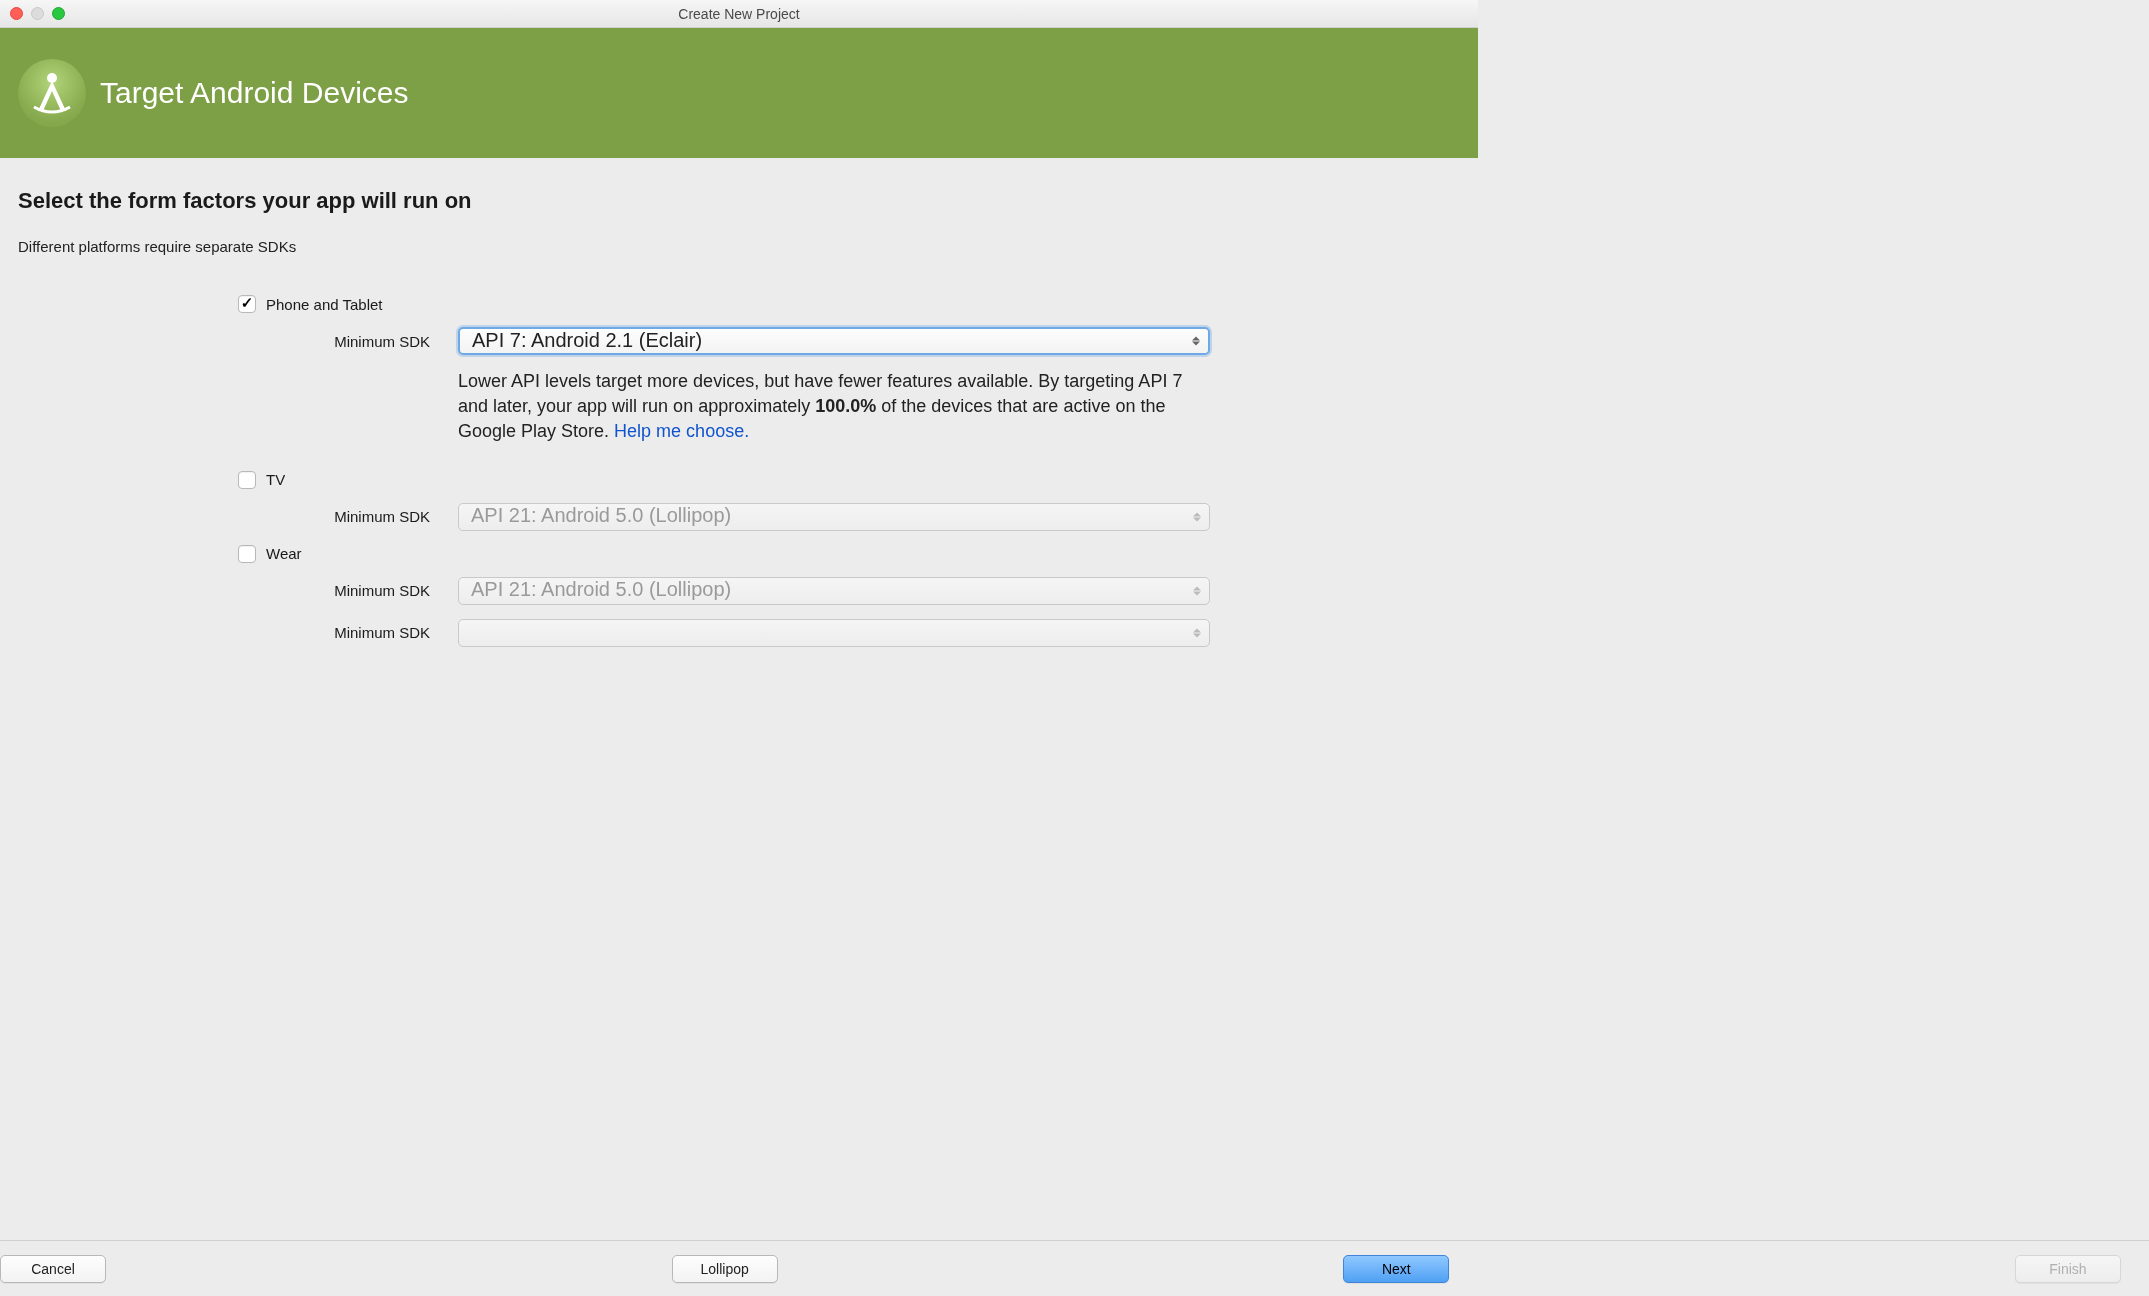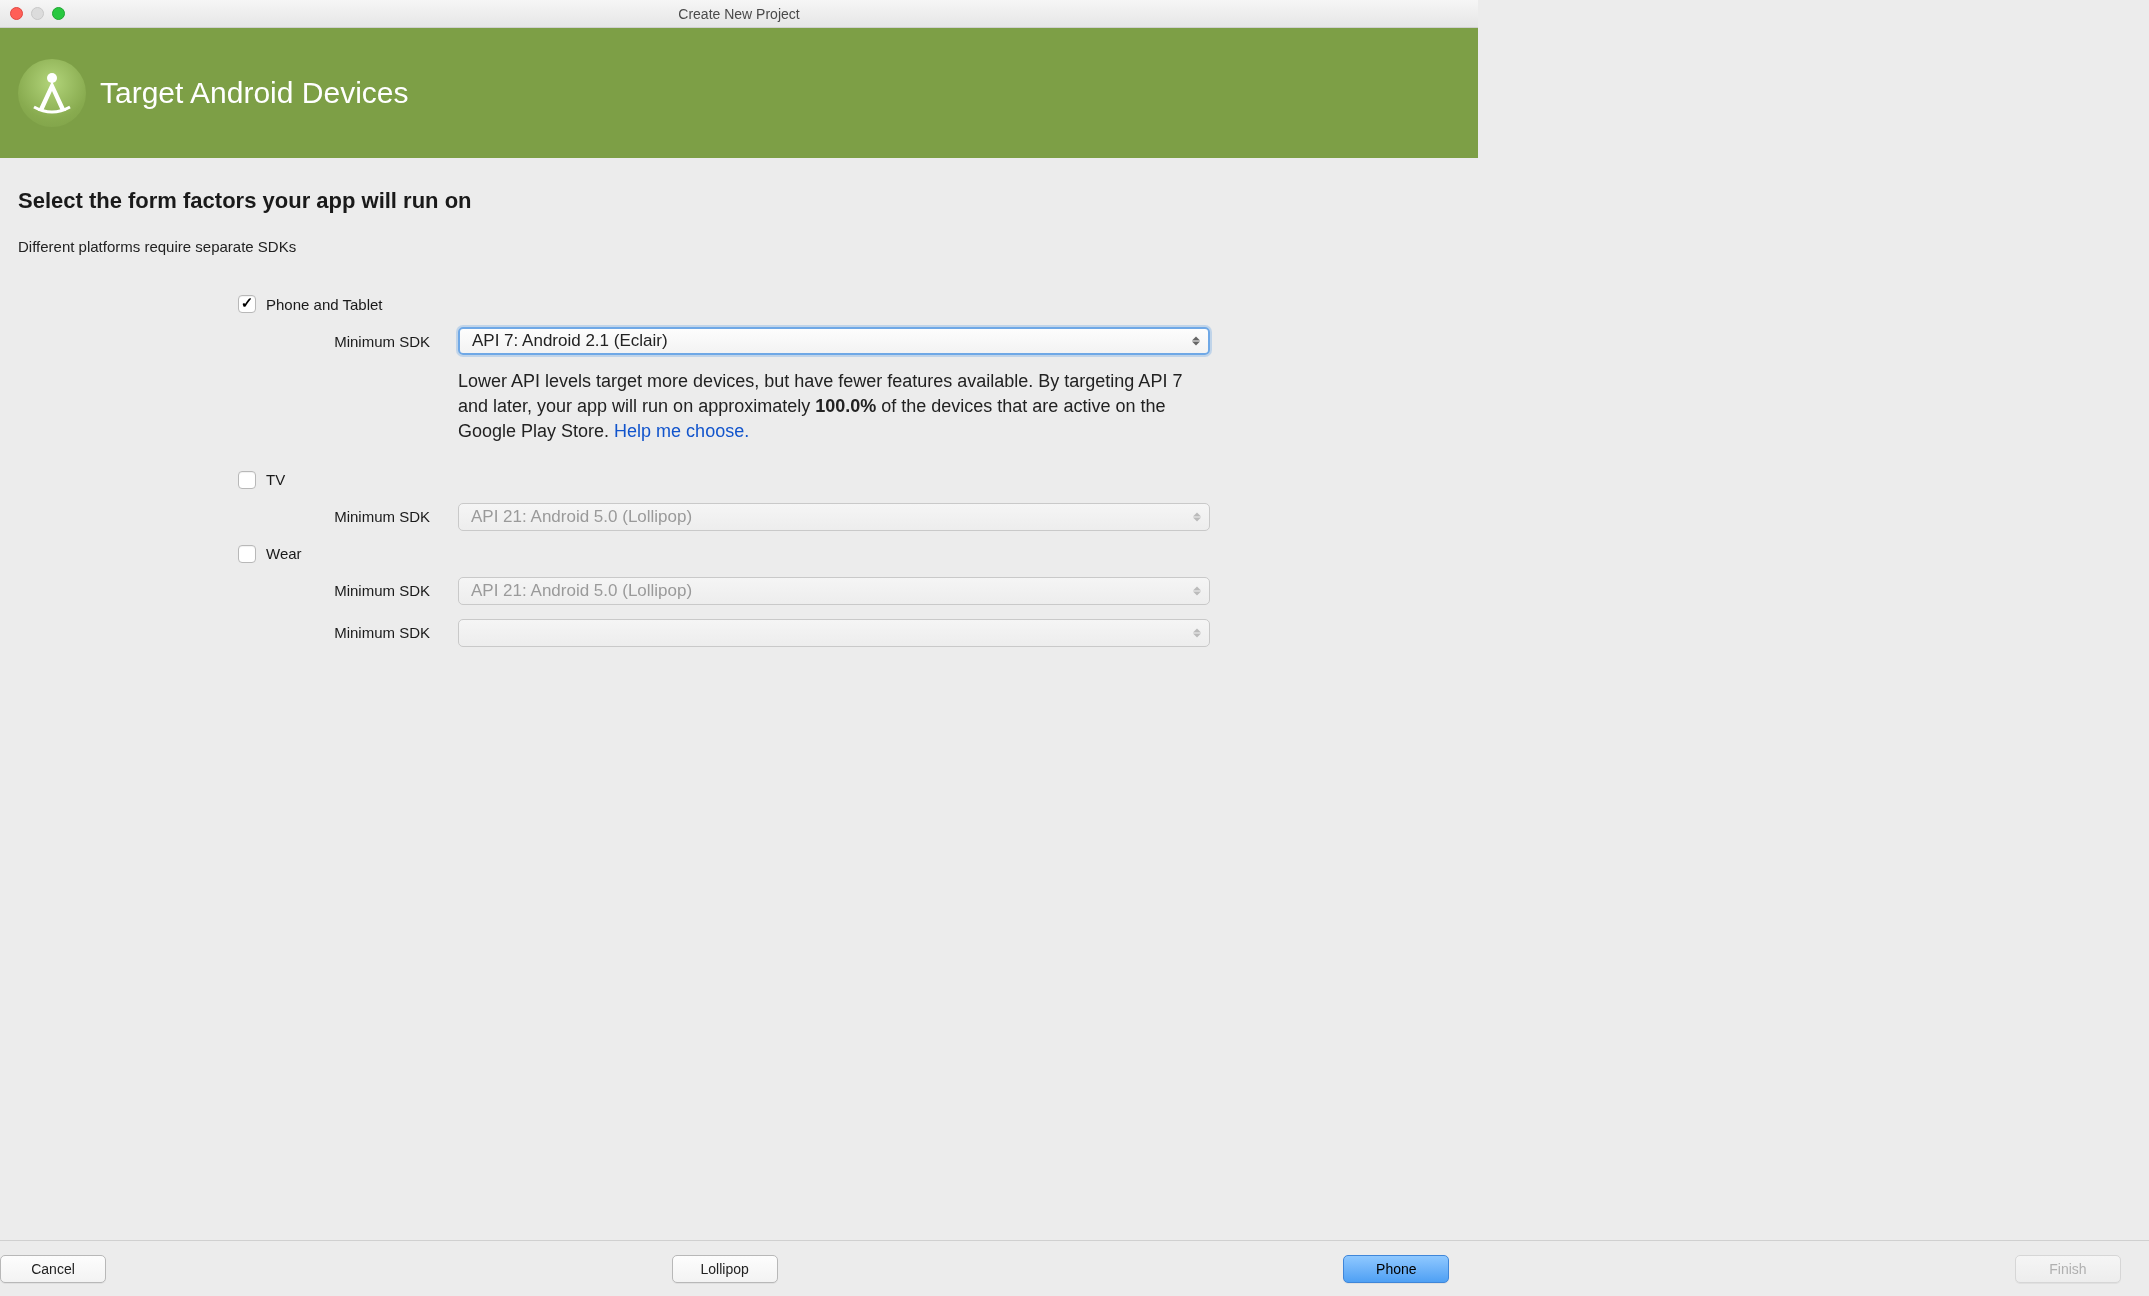--- a/index.html
+++ b/index.html
@@ -123,23 +123,23 @@
   margin-left: 20px;
 }
 .select {
   flex: 1;
   max-width: 752px;
   height: 28px;
   background: linear-gradient(#fdfdfd, #f3f3f3);
   border: 1px solid #c9c9c9;
   border-radius: 5px;
   display: flex;
-  align-items: center;
+  align-items: flex-start;
   padding: 0 28px 0 12px;
-  font-size: 17px;
+  font-size: 20px;
   color: #222;
   position: relative;
 }
 .select.active {
   border: 2px solid #6fa8e6;
   box-shadow: 0 0 0 2px rgba(111,168,230,0.35);
 }
 .select.disabled {
   color: #9a9a9a;
   background: linear-gradient(#f5f5f5, #ededed);
@@ -296,15 +296,15 @@
           </div>
       </div>
     </div>
 
   </div>
 </div>
 
 <div class="footer">
   <div class="btn">Cancel</div>
   <div class="btn">Lollipop</div>
-  <div class="btn primary">Phone</div>
+  <div class="btn primary">Next</div>
   <div class="btn disabled">Finish</div>
 </div>
 
 </body></html>

